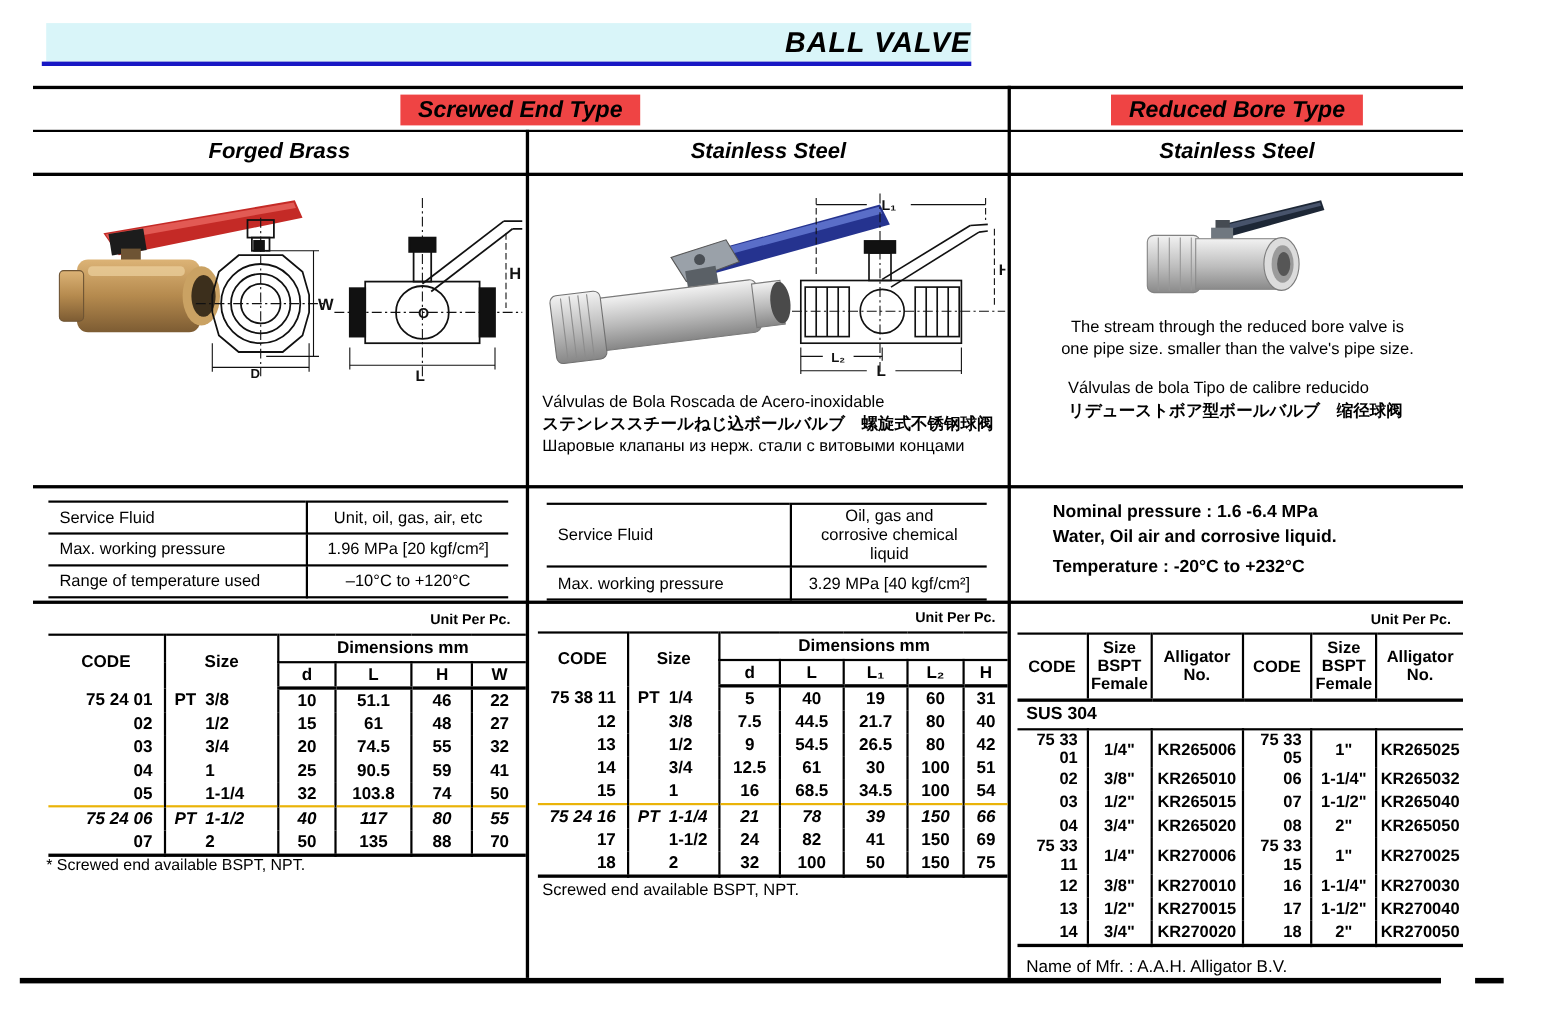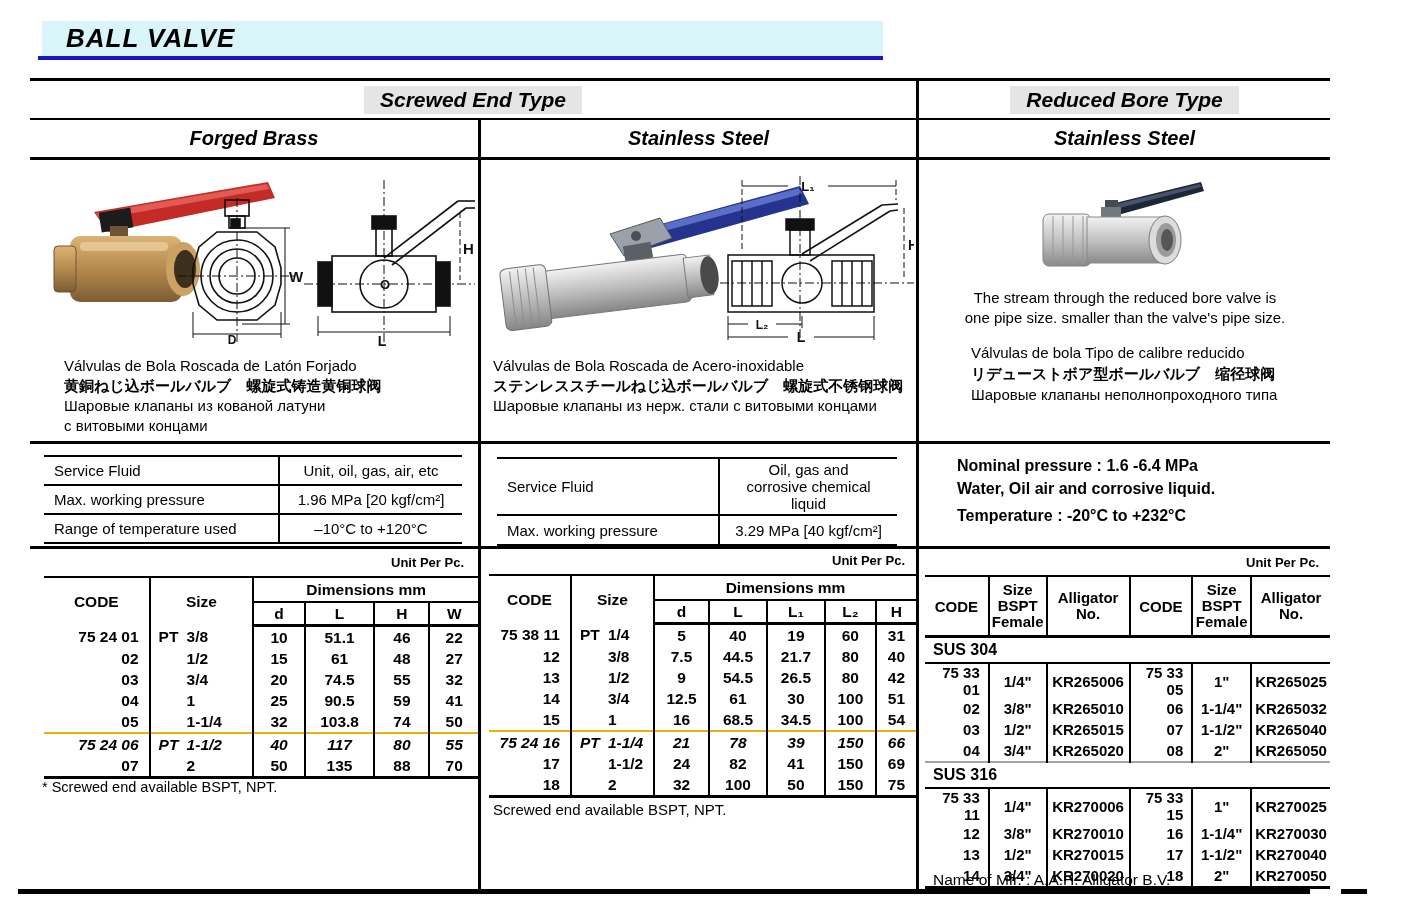--- a/index.html
+++ b/index.html
@@ -2,26 +2,26 @@
 <html><head>
 <meta charset="utf-8">
 <style>
   html,body{margin:0;padding:0;background:#fff;}
   .page{position:relative;width:1412px;height:924px;background:#ffffff;color:#000;
         font-family:"Liberation Sans","DejaVu Sans",sans-serif;overflow:hidden;}
   .abs{position:absolute;}
   .bar{position:absolute;background:#000;}
   
   .title-box{position:absolute;left:42px;top:21px;width:841px;height:35px;background:#d9f5f9;
-             display:flex;align-items:center;}
+             display:flex;align-items:center;justify-content:flex-end;}
   .title-box span{font-size:26px;font-weight:bold;font-style:italic;letter-spacing:1px;padding-left:24px;}
   .title-rule{position:absolute;left:38px;top:56px;width:845px;height:4px;background:#1717c4;}
   
   .type-cell{position:absolute;display:flex;align-items:center;justify-content:center;}
-  .hl{background:#e5e5e5;padding:2px 16px;font-size:21px;font-weight:bold;font-style:italic;}
+  .hl{background:#ef4444;padding:2px 16px;font-size:21px;font-weight:bold;font-style:italic;}
   .mat{font-size:20px;font-weight:bold;font-style:italic;}
   
   .desc{position:absolute;font-size:15px;line-height:20px;font-weight:500;}
   .desc div{white-space:nowrap;}
   
   table{border-collapse:collapse;}
   .svc{border-top:2px solid #000;}
   .svc td{border-bottom:2px solid #000;font-size:15px;height:25px;padding:1px 6px;}
   .svc td:first-child{border-right:2px solid #000;padding-left:10px;}
   .svc td:last-child{text-align:center;}
@@ -148,26 +148,20 @@
             <line x1="434" y1="36" x2="443" y2="36"></line>
           <line x1="428" y1="40" x2="428" y2="108" stroke-width="1" stroke-dasharray="6 3"></line>
           <line x1="286" y1="144" x2="286" y2="164" stroke-width="1"></line>
           <line x1="418" y1="144" x2="418" y2="164" stroke-width="1"></line>
           <line x1="286" y1="160" x2="418" y2="160" stroke-width="1"></line>
           <text x="348" y="117" font-size="13" font-weight="bold" fill="#111" stroke="none">O</text>
           <text x="431" y="82" font-size="15" font-weight="bold" fill="#111" stroke="none">H</text>
           <text x="350" y="174" font-size="14" font-weight="bold" fill="#111" stroke="none" text-anchor="middle">L</text>
         </g>
       </svg>
-      <div class="desc" style="left:34px;top:196px;">
-        <div>Válvulas de Bola Roscada de Latón Forjado</div>
-        <div style="font-weight:bold">黄銅ねじ込ボールバルブ　螺旋式铸造黄铜球阀</div>
-        <div>Шаровые клапаны из кованой латуни</div>
-        <div>с витовыми концами</div>
-      </div>
     </div>
 
     <div class="abs" style="left:451px;top:82px;width:435px;height:281px;">
       <svg class="abs" style="left:3px;top:10px;" width="430" height="178" viewBox="0 0 430 178">
         <defs>
           <linearGradient id="steel" x1="0" y1="0" x2="0" y2="1">
             <stop offset="0" stop-color="#f2f2f2"></stop>
               <stop offset="0.55" stop-color="#b9b9b9"></stop>
               <stop offset="1" stop-color="#868686"></stop>
           </linearGradient>
@@ -258,21 +252,20 @@
         <ellipse cx="147" cy="70" rx="10" ry="17" fill="#9b9b9b"></ellipse>
         <ellipse cx="148" cy="70" rx="6" ry="11" fill="#565656"></ellipse>
       </svg>
       <div class="note" style="left:10px;top:128px;width:392px;">
         <div>The stream through the reduced bore valve is</div>
         <div>one pipe size. smaller than the valve's pipe size.</div>
       </div>
       <div class="desc" style="left:16px;top:182px;line-height:21px;margin-left:36px;">
         <div>Válvulas de bola  Tipo de calibre reducido</div>
         <div style="font-weight:bold">リデューストボア型ボールバルブ　缩径球阀</div>
-        <div>Шаровые клапаны  неполнопроходного типа</div>
       </div>
     </div>
 
     <div class="abs" style="left:0;top:366px;width:448px;height:102px;">
       <table class="svc abs" style="left:14px;top:11px;width:418px;">
         <tbody>
             <tr>
               <td style="width:218px;">Service Fluid</td>
               <td>Unit, oil, gas, air, etc</td>
             </tr>
@@ -532,23 +525,20 @@
               <td>KR265040</td>
             </tr>
         <tr>
               <td class="code">04</td>
               <td>3/4"</td>
               <td>KR265020</td>
               <td class="code">08</td>
               <td>2"</td>
               <td>KR265050</td>
             </tr>
-        <tr class="sus">
-              <td colspan="6">SUS 316</td>
-            </tr>
         <tr>
               <td class="code">75 33 11</td>
               <td>1/4"</td>
               <td>KR270006</td>
               <td class="code">75 33 15</td>
               <td>1"</td>
               <td>KR270025</td>
             </tr>
         <tr>
               <td class="code">12</td>

